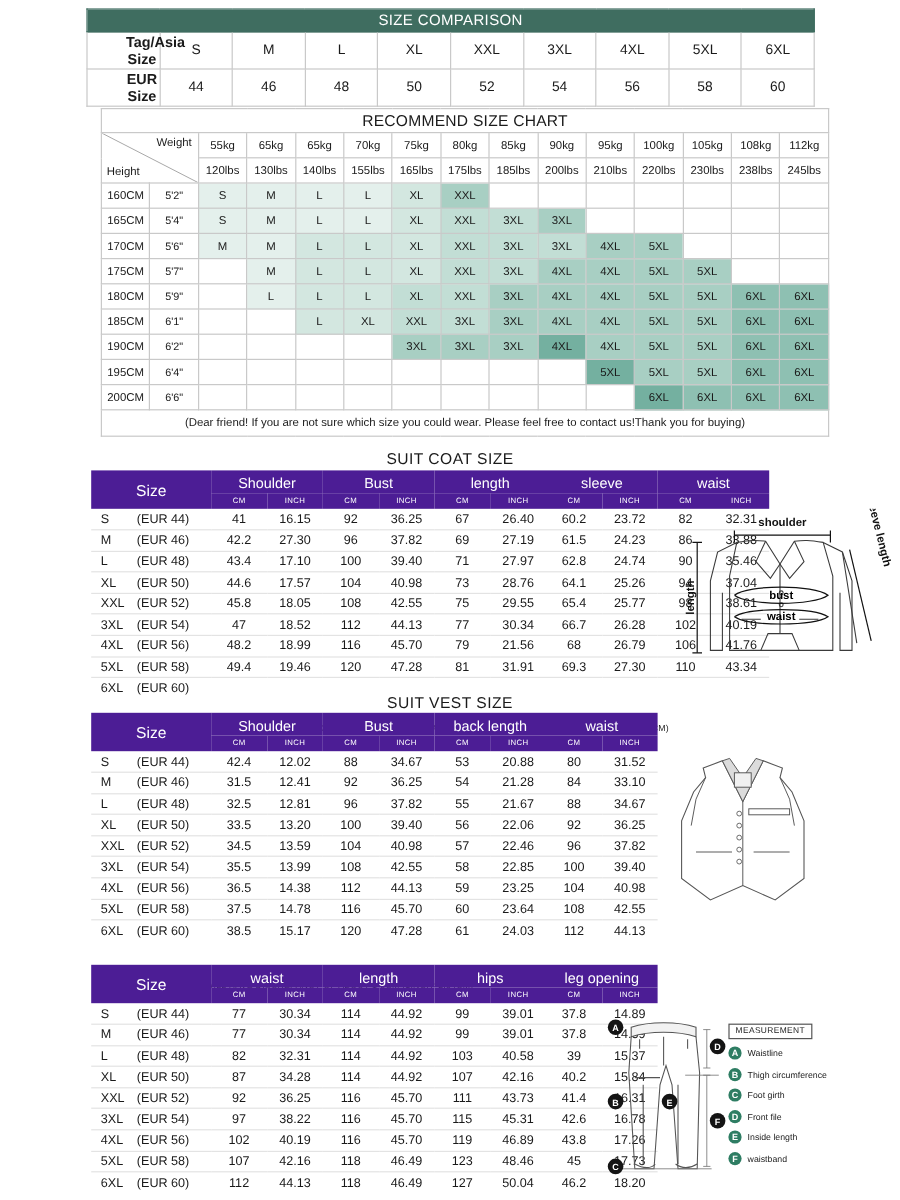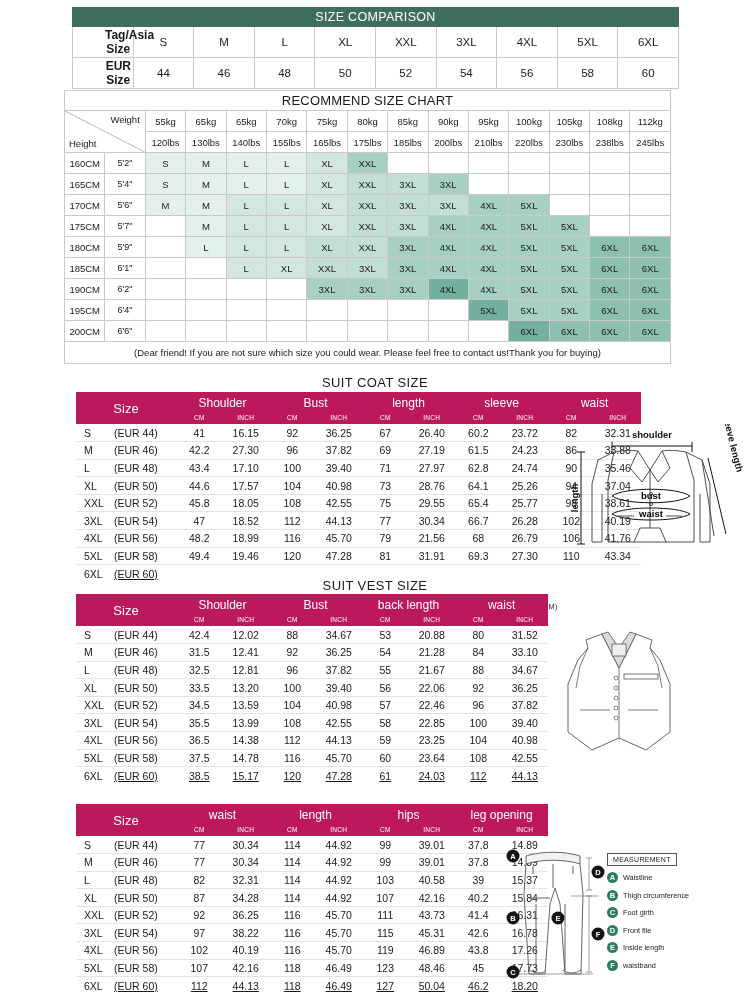--- a/index.html
+++ b/index.html
@@ -22,21 +22,21 @@
   .sc { width:100%; table-layout:fixed; }
   .sc td { height:21px; text-align:center; font-size:11px; }
   .sc .title {
     background:#3f6d60; color:#fff; font-size:12.5px; letter-spacing:.3px;
     height:19px; border:1px solid #3f6d60;
   }
   .sc .lbl { font-weight:bold; font-size:12px; width:88px;padding-left:32px; }
   .sc .num { font-size:11.5px; }
 
   
-  .rc-wrap { position:absolute; left:64px; top:90px; width:607px; }
+  .rc-wrap { position:absolute; left:84px; top:90px; width:607px; }
   .rc { width:100%; table-layout:fixed; }
   .rc td { text-align:center; font-size:9.5px; height:21px; }
   .rc .title { font-size:13px; height:20px; border:1px solid #c9c9c9; letter-spacing:.2px;}
   .rc .corner {
     position:relative; height:42px; padding:0; overflow:hidden;margin-top:12px;
   }
   .rc .corner .diag {
     position:absolute; left:0; top:0; width:100%; height:100%;
   }
   .rc .corner .w { position:absolute; right:5px; top:3px; font-size:9.5px; }
@@ -56,30 +56,30 @@
   .g5 { background:#8ec0b2; }
   .g6 { background:#74b0a0; }
 
   
   .sect-title {
     position:absolute; left:0; width:750px; text-align:center;
     font-size:13px; letter-spacing:.4px;
   }
   .mt { width:472px; table-layout:fixed; border-collapse:collapse; }
   .mt thead td {
-    background:#be185d; color:#ffffff; text-align:center; border:none;
+    background:#4c1d95; color:#ffffff; text-align:center; border:none;
   }
   .mt .grp { font-size:12px; padding-top:3px; padding-bottom:0px; height:16px;}
   .mt .sz  { font-size:13px; height:32px; vertical-align:middle; }
   .mt .unit { font-size:6.5px; height:11px; letter-spacing:.3px; padding-bottom:2px;}
   .mt tbody td {
     font-size:10.5px; height:17.6px; text-align:center;
     border-bottom:1px solid #e3e3e3;
   }
-  .mt tbody tr:last-child td { border-bottom:none;text-decoration:underline; }
+  .mt tbody tr:last-child td { border-bottom:none; }
   .mt .rsize { text-align:left; padding-left:8px; font-size:10.5px; }
   .mt .rsize i { font-style:normal; display:inline-block; width:30px; }
   .colSZ { width:100px; }
   .colV  { width:46.5px; }
   .foot {
     font-size:7.3px; letter-spacing:.2px; color:#222;
     position:absolute;
     margin-top:44px;
   }
 

